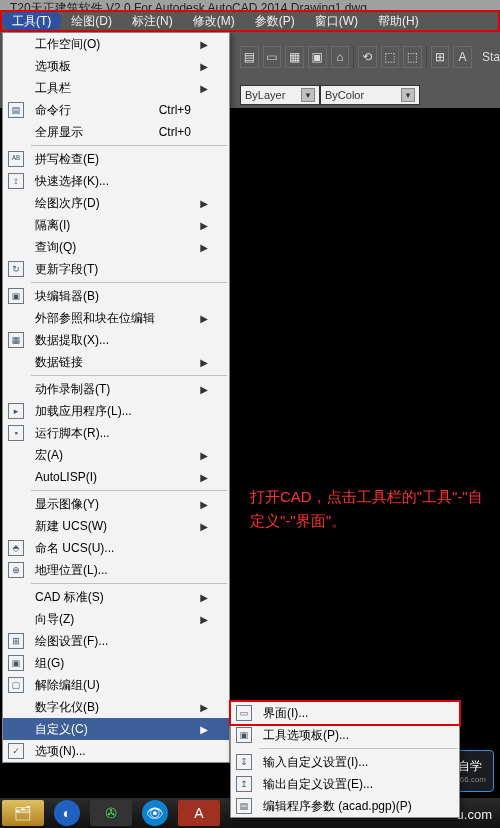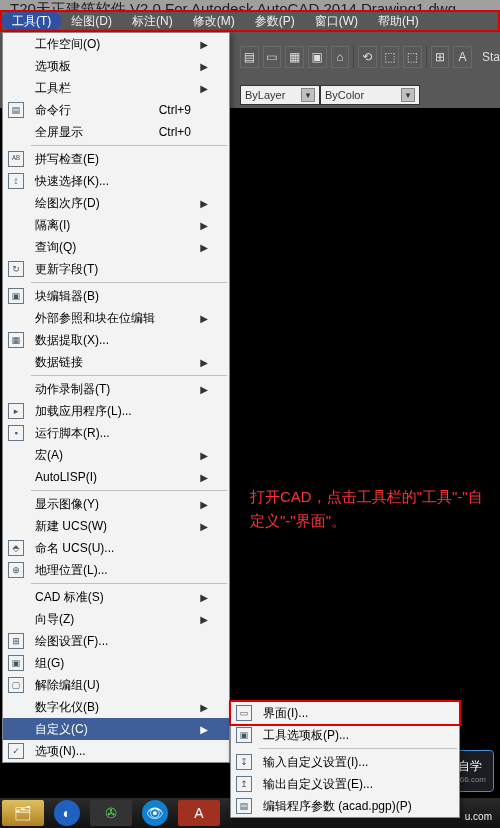--- a/index.html
+++ b/index.html
@@ -6,21 +6,21 @@
   body {
     width: 500px; height: 828px;
     font-family: "Microsoft YaHei", "SimSun", sans-serif;
     font-size: 12px;
     background: #000;
     overflow: hidden;
     position: relative;
   }
   .titlebar {
     height: 10px; background: #a0a0a0; color: #222;
-    padding: 0 10px; overflow: hidden; font-size: 15px;
+    padding: 0 10px; overflow: hidden; font-size: 12px;
     white-space: nowrap;
   }
   .menubar {
     display: flex; background: #585858;
     height: 22px; align-items: center;
     border: 2px solid #d00;
     position: relative;
   }
   .menubar-item {
     padding: 0 10px; color: #eee; font-size: 12px;
@@ -134,21 +134,21 @@
     width: 42px; height: 26px; border-radius: 2px;
     display: flex; align-items: center; justify-content: center;
     color: #fff; font-size: 14px;
   }
   .task-btn.files { background: linear-gradient(#e0c060,#b08020); }
   .task-btn.browser { background: #2060c0; border-radius: 50%; width: 26px; height: 26px; margin: 0 8px; }
   .task-btn.wechat { background: #333; color: #5c5; }
   .task-btn.eye { background: #1080d0; border-radius: 50%; width: 26px; height: 26px; margin: 0 8px; }
   .task-btn.cad { background: #a03020; }
   .footer-text {
-    position: absolute; right: 8px; bottom: 6px; color: #eee; font-size: 10px;
+    position: absolute; right: 8px; bottom: 6px; color: #eee; font-size: 13px;
   }
 </style>
 </head>
 <body>
 
 <div class="titlebar">
   <span>T20天正建筑软件 V2.0 For Autodesk AutoCAD 2014   Drawing1.dwg</span>
 </div>
 
 <div class="menubar">

